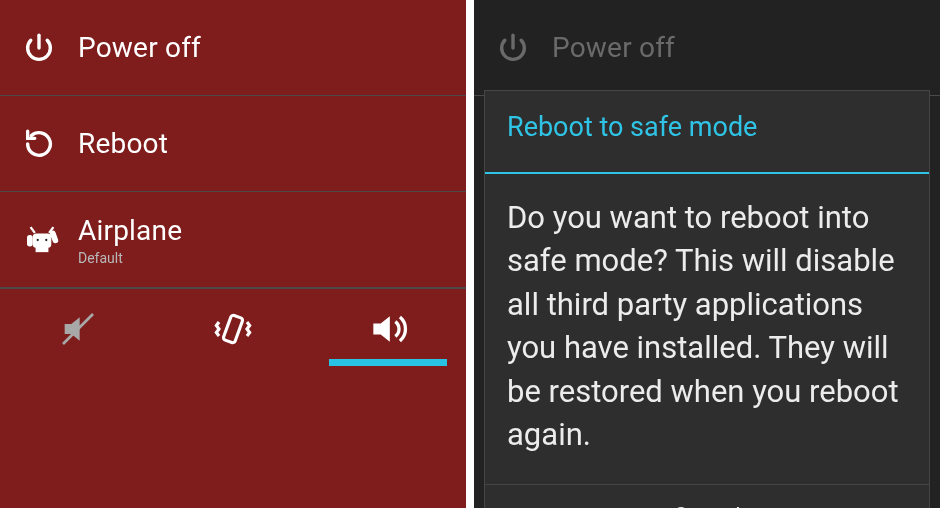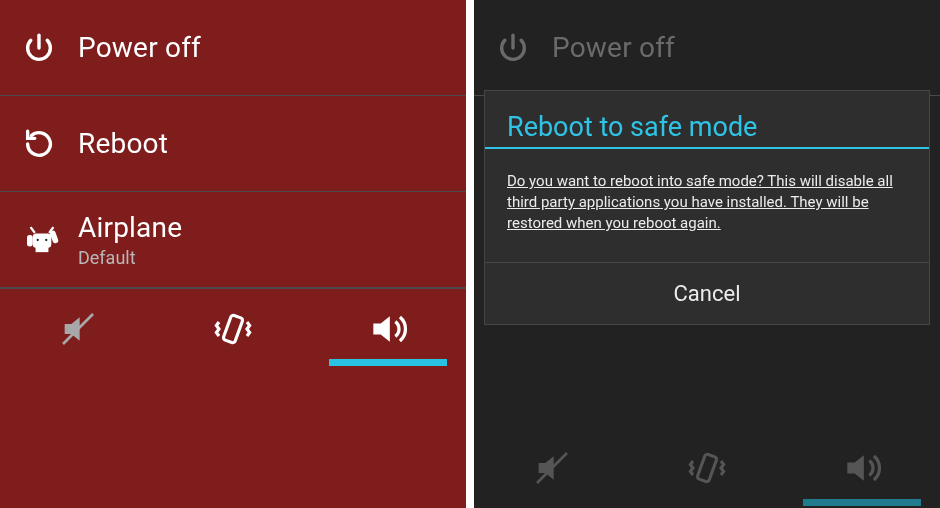--- a/index.html
+++ b/index.html
@@ -31,21 +31,21 @@
   .icon-slot {
     width: 56px;
     display: flex;
     align-items: center;
     justify-content: flex-start;
     flex-shrink: 0;
   }
   .icon-slot svg { stroke: #fff; }
   .text-slot { display: flex; flex-direction: column; }
   .label-main { font-size: 28px; font-weight: 400; color: #fff; letter-spacing: .2px; }
-  .label-sub  { font-size: 18px; color: #b8b8b8; margin-top: 3px; }
+  .label-sub  { font-size: 14px; color: #b8b8b8; margin-top: 3px; }
 
   .sound-row {
     height: 80px;
     display: flex;
     align-items: stretch;
     border-bottom: none;
   }
   .sound-cell {
     flex: 1;
     display: flex;
@@ -83,29 +83,28 @@
     right: 10px;
     top: 90px;
     background: #2e2e2e;
     border: 1px solid #454545;
     display: flex;
     flex-direction: column;
   }
   .dialog-title {
     font-size: 27px;
     color: #2fc4e6;
-    padding: 20px 22px 4px 22px;
+    padding: 20px 22px 29px 22px;
     border-bottom: 2px solid #2fc4e6;
   }
   .dialog-body {
-    font-size: 15px;
+    font-size: 31px;
     line-height: 1.4;
     color: #ececec;
     padding: 22px 22px 28px 22px;
-    text-decoration: underline;
   }
   .dialog-buttons {
     display: flex;
     border-top: 1px solid #454545;
     flex-direction: column;
   }
   .dialog-button {
     flex: 1;
     text-align: center;
     padding: 18px 0;

